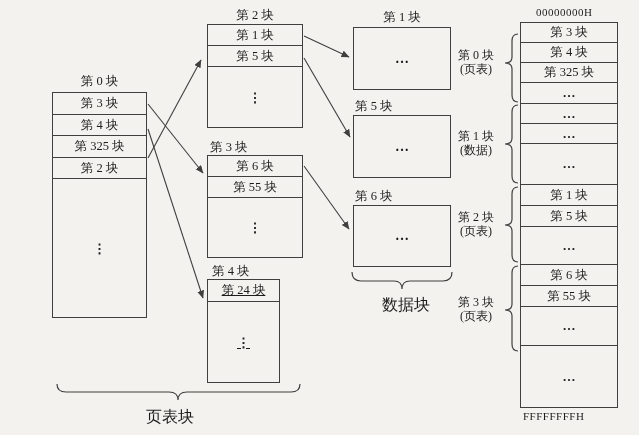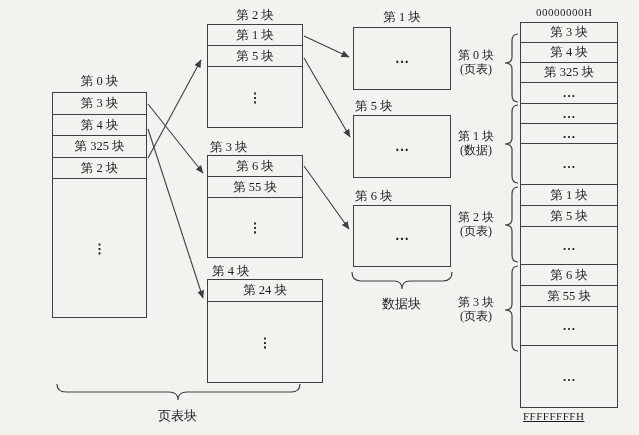--- a/index.html
+++ b/index.html
@@ -27,21 +27,21 @@
   .vdots { font-size:13px; font-weight:bold; letter-spacing:0; }
   .ttl { position:absolute; font-size:12.5px; white-space:nowrap; }
   .ttl.c { text-align:center; }
   .databox {
     position:absolute; box-sizing:border-box;
     border:1.3px solid #3f3f3f;
     display:flex; align-items:center; justify-content:center;
     font-size:14px; font-weight:bold;
   }
   .addr { position:absolute; font-size:11px; white-space:nowrap; letter-spacing:.5px; }
-  .group-label { position:absolute; font-size:13px; white-space:nowrap; }
+  .group-label { position:absolute; font-size:16px; white-space:nowrap; }
   .region-label {
     position:absolute; width:60px; text-align:center;
     font-size:12px; line-height:13.5px; white-space:nowrap;
   }
   .mrow {
     box-sizing:border-box; border-bottom:1.3px solid #3f3f3f;
     display:flex; align-items:center; justify-content:center;
     font-size:12.5px; flex:0 0 auto; font-weight:normal;
   }
   .mrow.last { border-bottom:none; flex:1 1 auto; }
@@ -75,57 +75,57 @@
   <div class="ttl" style="left:210px; top:139px;">第 3 块</div>
   <div class="tbl" style="left:207px; top:155px; width:96px; height:103px;">
     <div class="trow" style="height:21px">第 6 块</div>
     <div class="trow" style="height:21px">第 55 块</div>
     <div class="tfill">
         <span class="vdots">⋮</span>
       </div>
   </div>
 
   <div class="ttl" style="left:212px; top:263px;">第 4 块</div>
-  <div class="tbl" style="left:207px; top:279px; width:116px; height:104px;">
+  <div class="tbl" style="left:207px; top:279px; width:73px; height:104px;text-decoration:underline;">
     <div class="trow" style="height:22px">第 24 块</div>
     <div class="tfill">
         <span class="vdots">⋮</span>
       </div>
   </div>
 
   <div class="ttl c" style="left:353px; top:9px; width:98px;">第 1 块</div>
   <div class="databox" style="left:353px; top:27px; width:98px; height:63px;">…</div>
 
   <div class="ttl" style="left:355px; top:98px;">第 5 块</div>
   <div class="databox" style="left:353px; top:115px; width:98px; height:63px;">…</div>
 
   <div class="ttl" style="left:355px; top:188px;">第 6 块</div>
   <div class="databox" style="left:353px; top:205px; width:98px; height:62px;">…</div>
 
-  <div class="group-label" style="left:158px; top:407px;">页表块</div>
+  <div class="group-label" style="left:146px; top:407px;">页表块</div>
   <div class="group-label" style="left:382px; top:295px;">数据块</div>
 
   <div class="addr" style="left:536px; top:6px;">00000000H</div>
   <div class="tbl" style="left:520px; top:22px; width:98px; height:386px;">
     <div class="mrow" style="height:20px">第 3 块</div>
     <div class="mrow" style="height:20px">第 4 块</div>
     <div class="mrow" style="height:20px">第 325 块</div>
     <div class="mrow dots" style="height:21px">…</div>
     <div class="mrow dots" style="height:20px">…</div>
     <div class="mrow dots" style="height:20px">…</div>
     <div class="mrow dots" style="height:41px">…</div>
     <div class="mrow" style="height:21px">第 1 块</div>
     <div class="mrow" style="height:21px">第 5 块</div>
     <div class="mrow dots" style="height:38px">…</div>
     <div class="mrow" style="height:21px">第 6 块</div>
     <div class="mrow" style="height:21px">第 55 块</div>
     <div class="mrow dots" style="height:39px">…</div>
     <div class="mrow dots last">…</div>
   </div>
-  <div class="addr" style="left:523px; top:410px;text-decoration:underline;">FFFFFFFFH</div>
+  <div class="addr" style="left:523px; top:410px;">FFFFFFFFH</div>
 
   <div class="region-label" style="left:446px; top:49px;">
     <span>第 0 块</span><br>
     <span>(页表)</span>
   </div>
   <div class="region-label" style="left:446px; top:130px;">
     <span>第 1 块</span><br>
     <span>(数据)</span>
   </div>
   <div class="region-label" style="left:446px; top:211px;">

